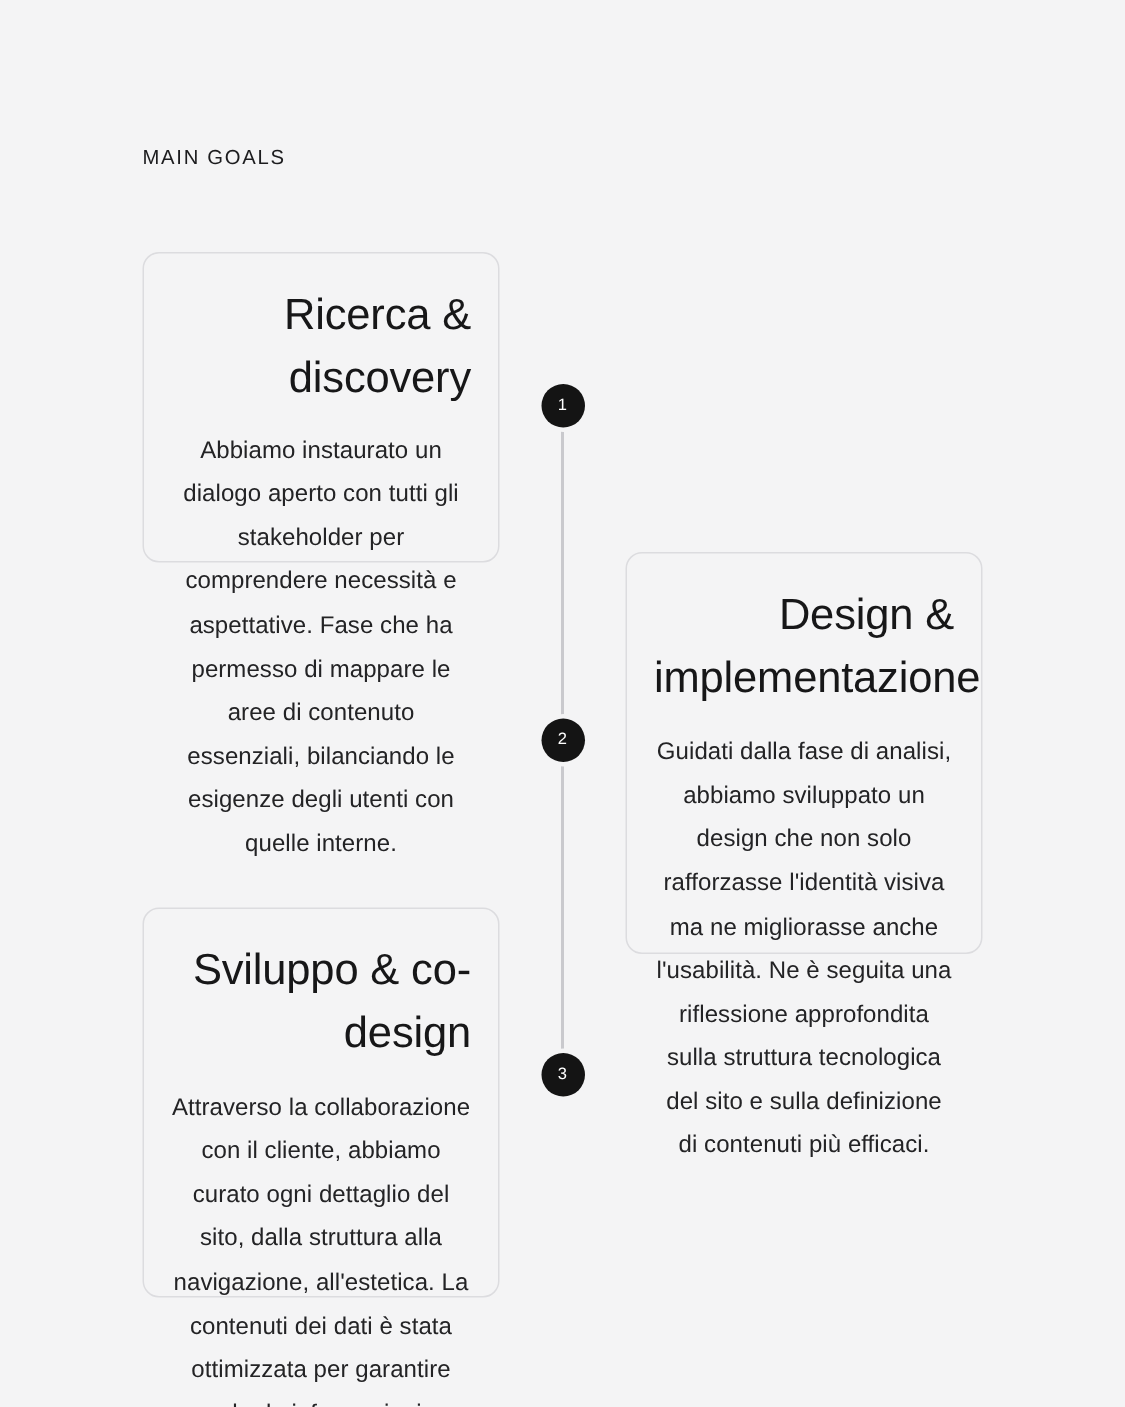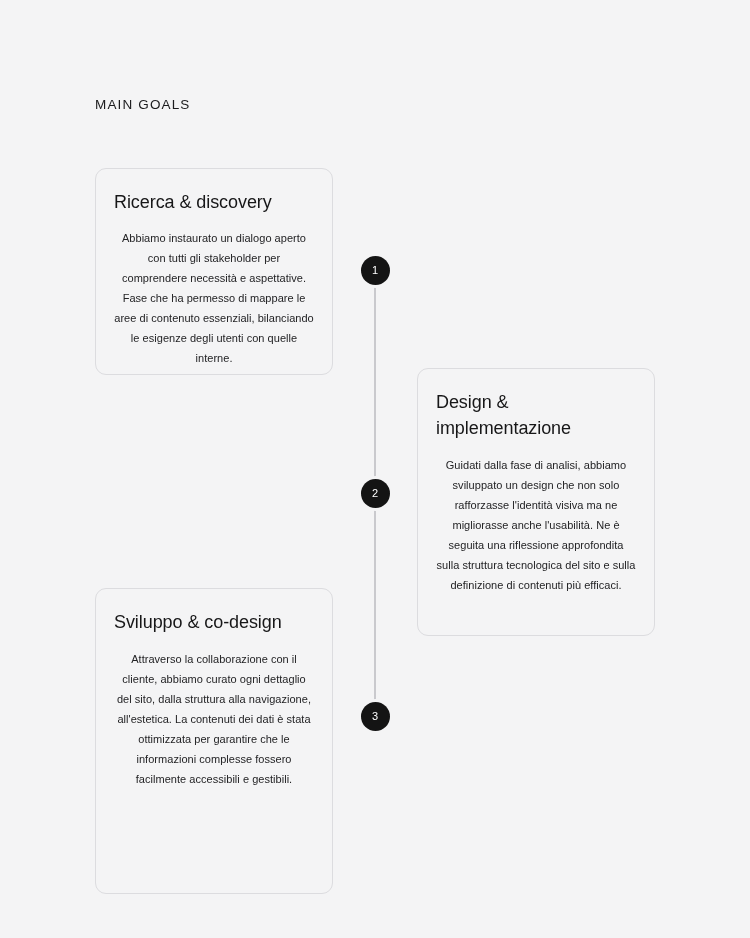--- a/index.html
+++ b/index.html
@@ -78,38 +78,38 @@
     width: 238px;
     border: 1px solid #dcdcdf;
     border-radius: 11px;
     background: #f4f4f5;
     padding: 20px 18px 22px 18px;
     z-index: 2;
   }
 
   .card-1 { left: 95px;  top: 168px; height: 207px; }
   .card-2 { left: 417px; top: 368px; height: 268px; }
-  .card-3 { left: 95px;  top: 588px; height: 306px; }
+  .card-3 { left: 95px;  top: 605px; height: 260px; }
 
   .card-title {
-    font-size: 18px;
+    font-size: 29px;
     font-weight: 400;
     line-height: 1.45;
     color: #171718;
-    text-align: left;
+    text-align: right;
     letter-spacing: -0.004em;
     margin-bottom: 12px;
   }
 
   .card-1 .card-title { margin-bottom: 13px; }
   .card-2 .card-title,
   .card-3 .card-title { margin-bottom: 14px; }
 
   .card-body {
-    font-size: 11px;
+    font-size: 16px;
     font-weight: 400;
     line-height: 1.82;
     color: #232325;
     text-align: center;
     letter-spacing: 0.003em;
   }
 </style>
 </head>
 <body>
 

